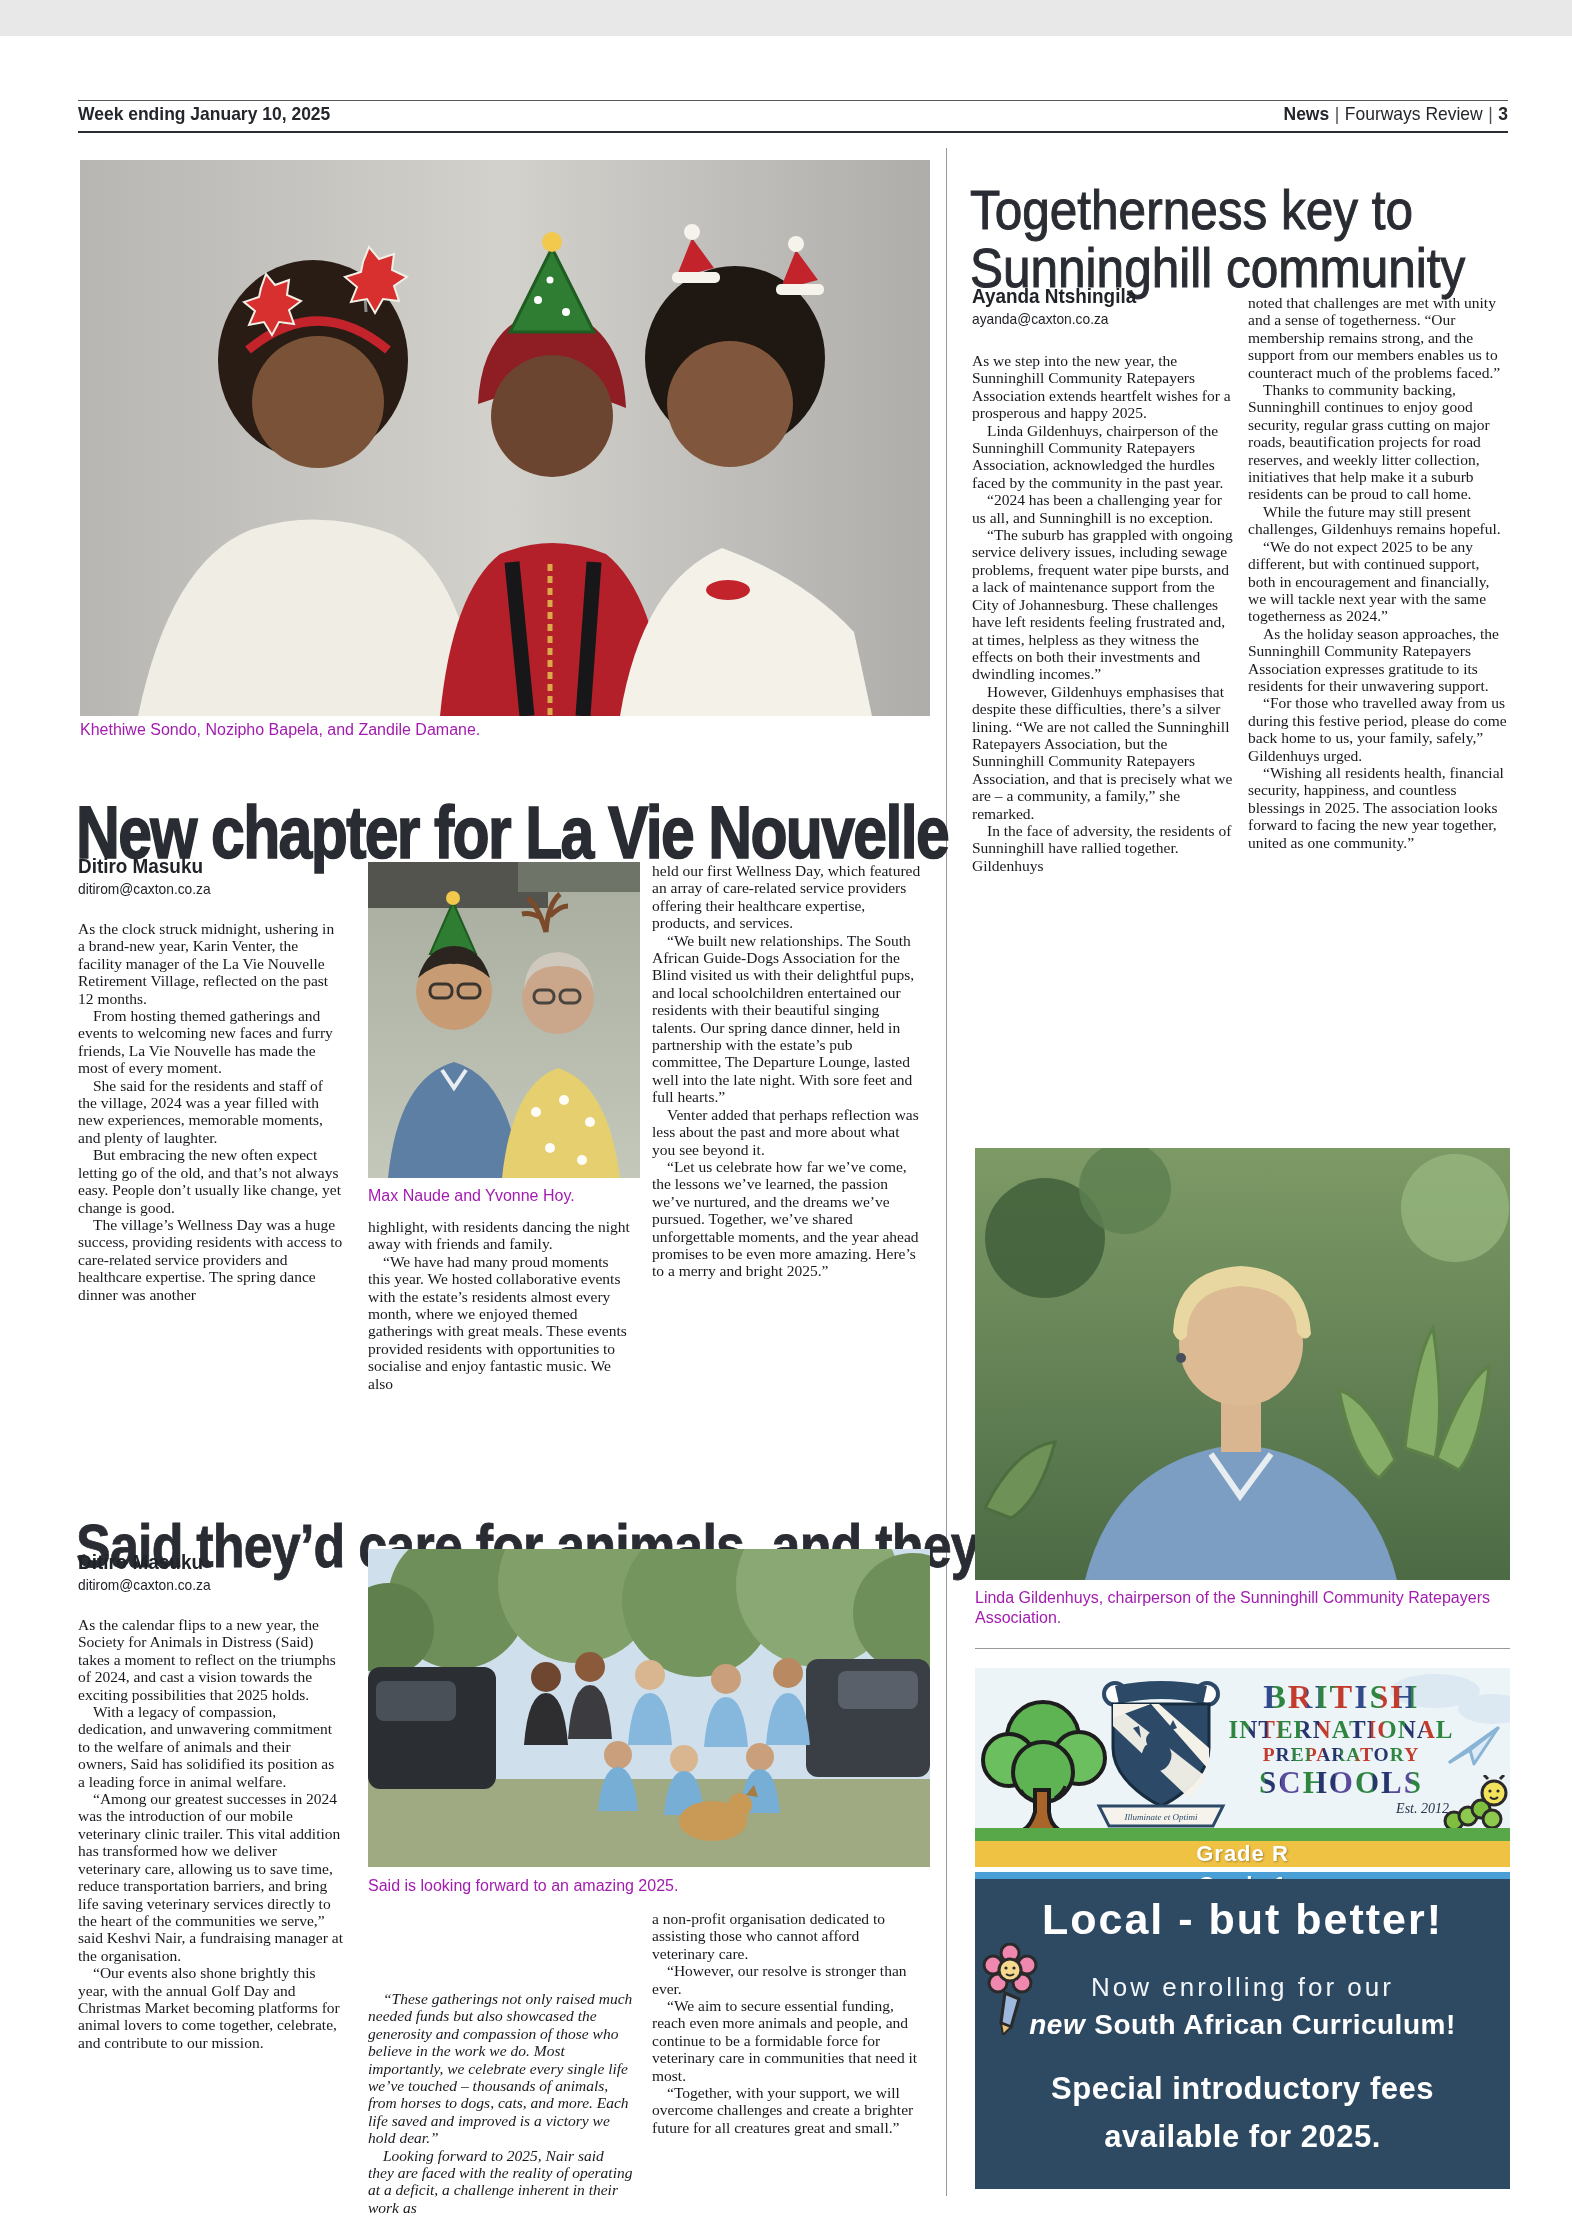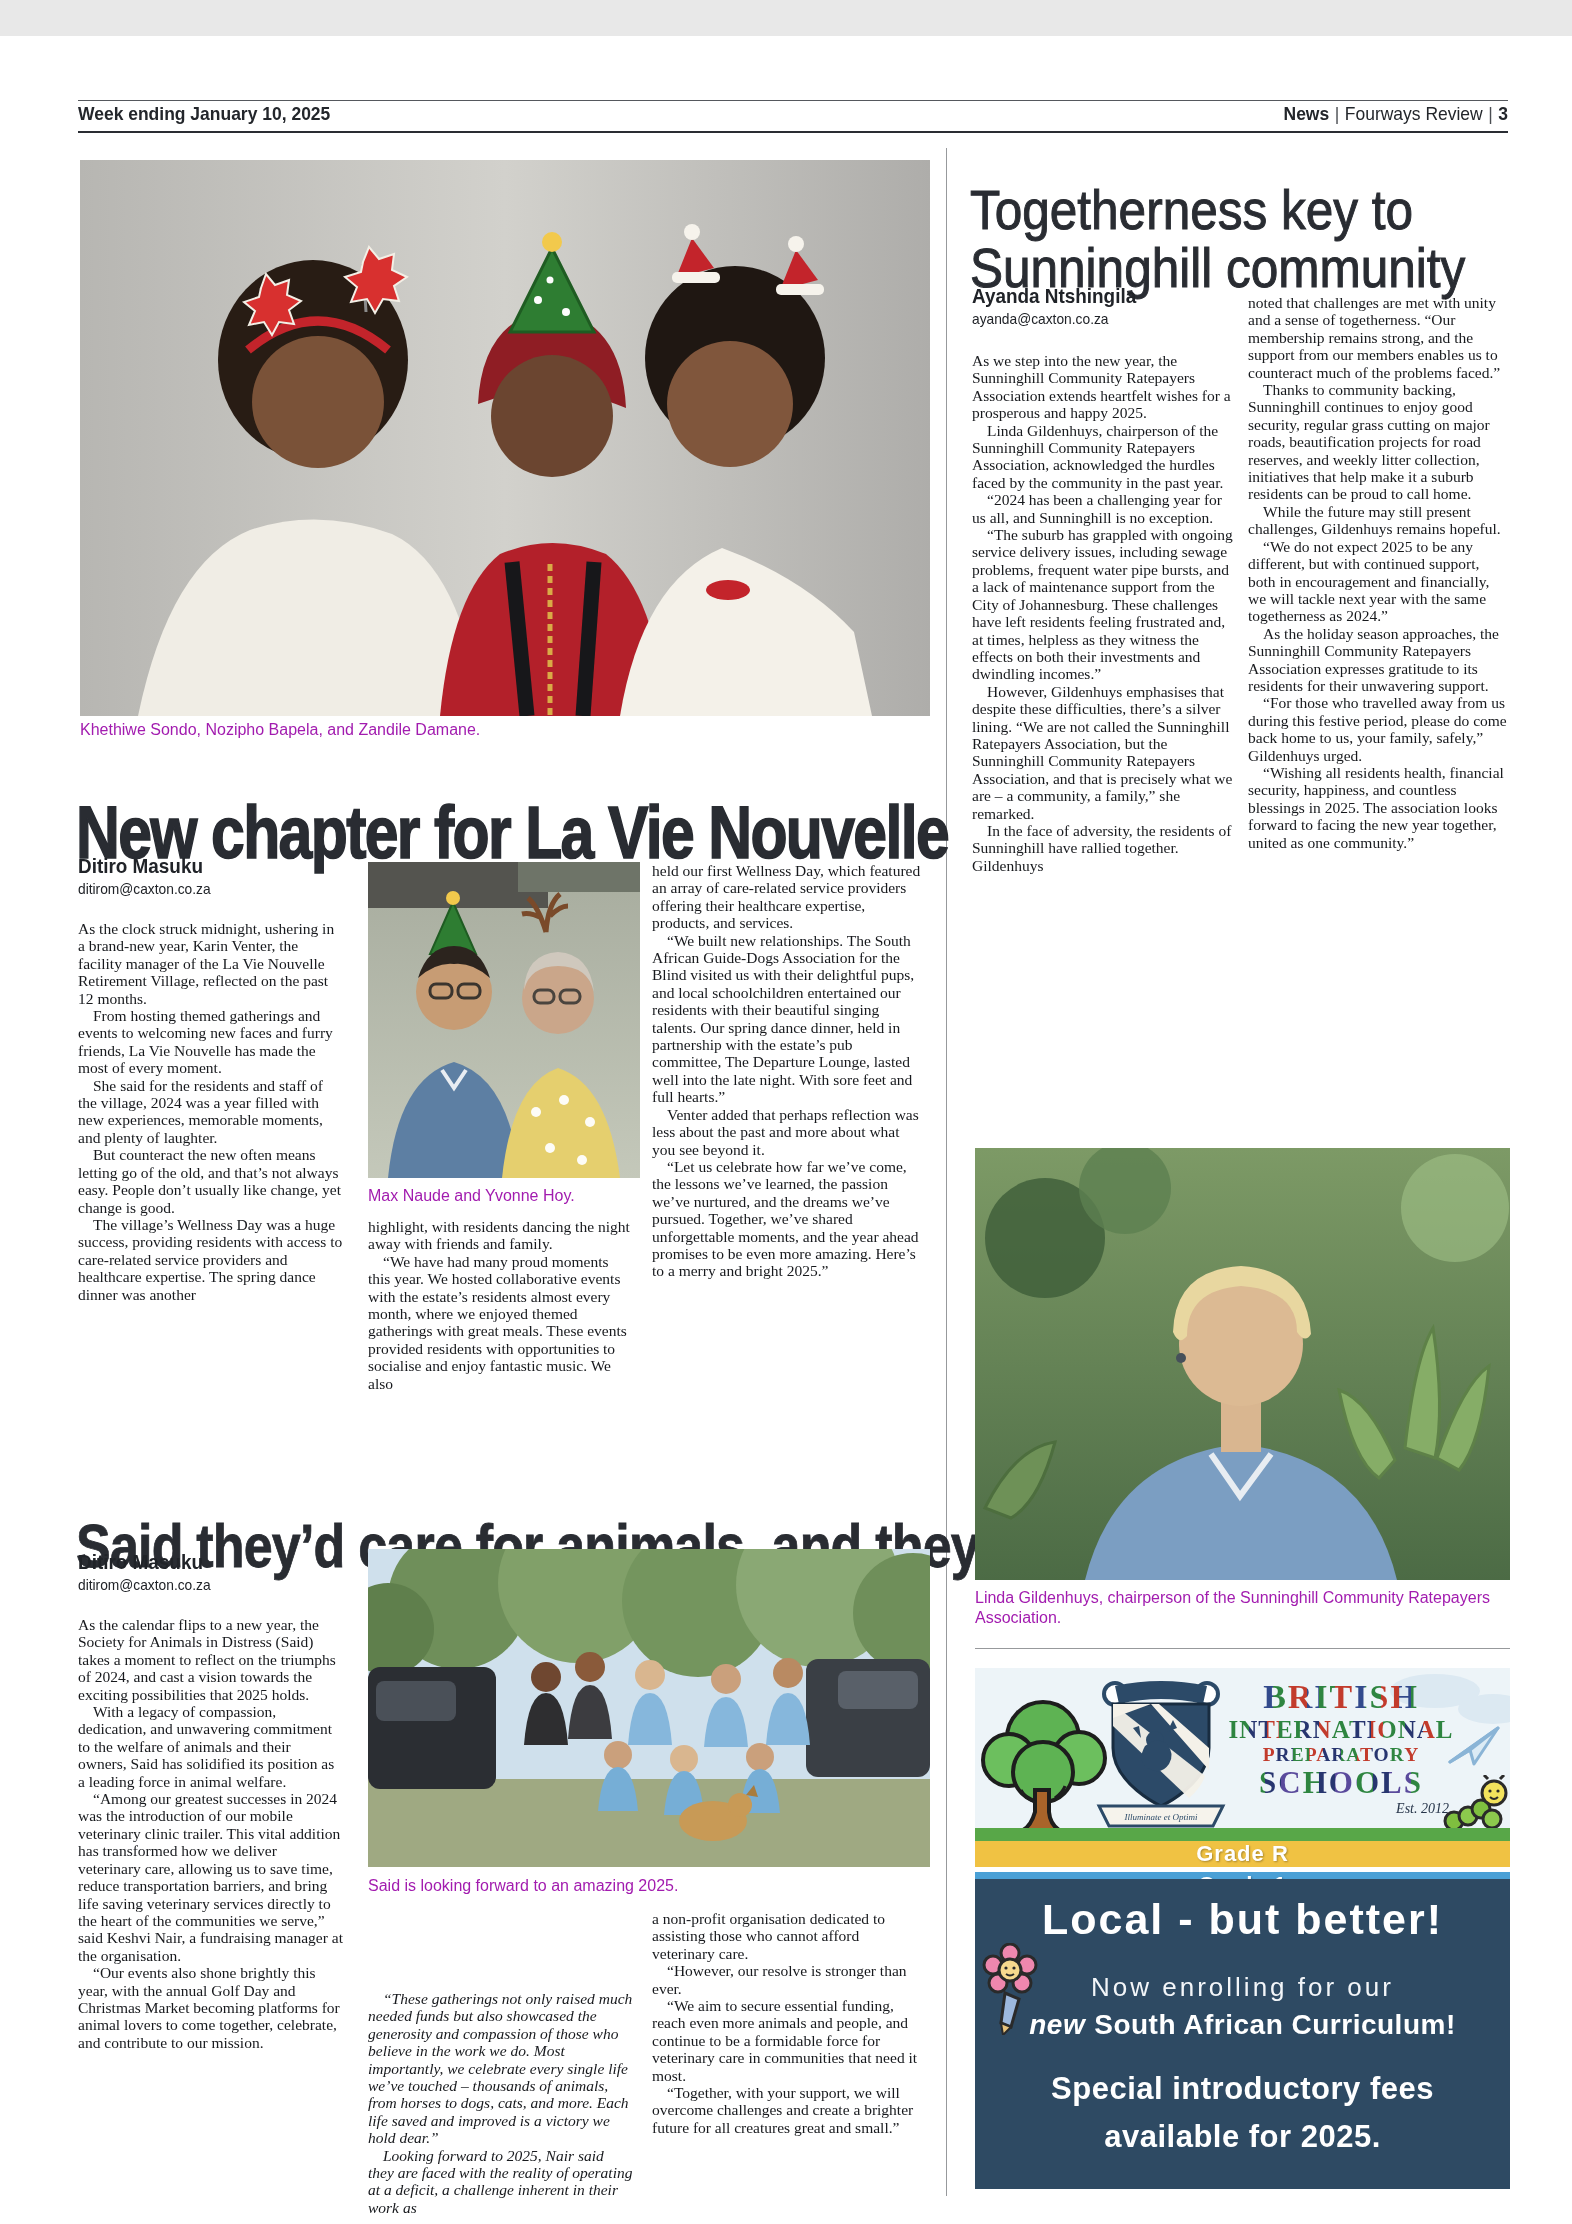--- a/index.html
+++ b/index.html
@@ -132,21 +132,21 @@
 
   <div class="abs" style="left:78px;top:818px;">
     <div class="byline-name">Ditiro Masuku</div>
     <div class="byline-email">ditirom@caxton.co.za</div>
   </div>
 
   <div class="bodycol" style="left:78px;top:884px;width:265px;">
     <p class="para ni">As the clock struck midnight, ushering in a brand-new year, Karin Venter, the facility manager of the La Vie Nouvelle Retirement Village, reflected on the past 12 months.</p>
     <p class="para">From hosting themed gatherings and events to welcoming new faces and furry friends, La Vie Nouvelle has made the most of every moment.</p>
     <p class="para">She said for the residents and staff of the village, 2024 was a year filled with new experiences, memorable moments, and plenty of laughter.</p>
-    <p class="para">But counteract the new often means letting go of the old, and that’s not always easy. People don’t usually like change, yet change is good.</p>
+    <p class="para">But embracing the new often expect letting go of the old, and that’s not always easy. People don’t usually like change, yet change is good.</p>
     <p class="para">The village’s Wellness Day was a huge success, providing residents with access to care-related service providers and healthcare expertise. The spring dance dinner was another</p>
   </div>
 
   <figure class="abs" style="left:368px;top:826px;width:272px;height:316px;">
     <svg viewBox="0 0 272 316" preserveAspectRatio="none">
       <defs>
           <linearGradient id="p2bg" x1="0" y1="0" x2="0" y2="1">
         <stop offset="0" stop-color="#a7ac9e"></stop>
             <stop offset="1" stop-color="#c4c8ba"></stop>
           </linearGradient>

